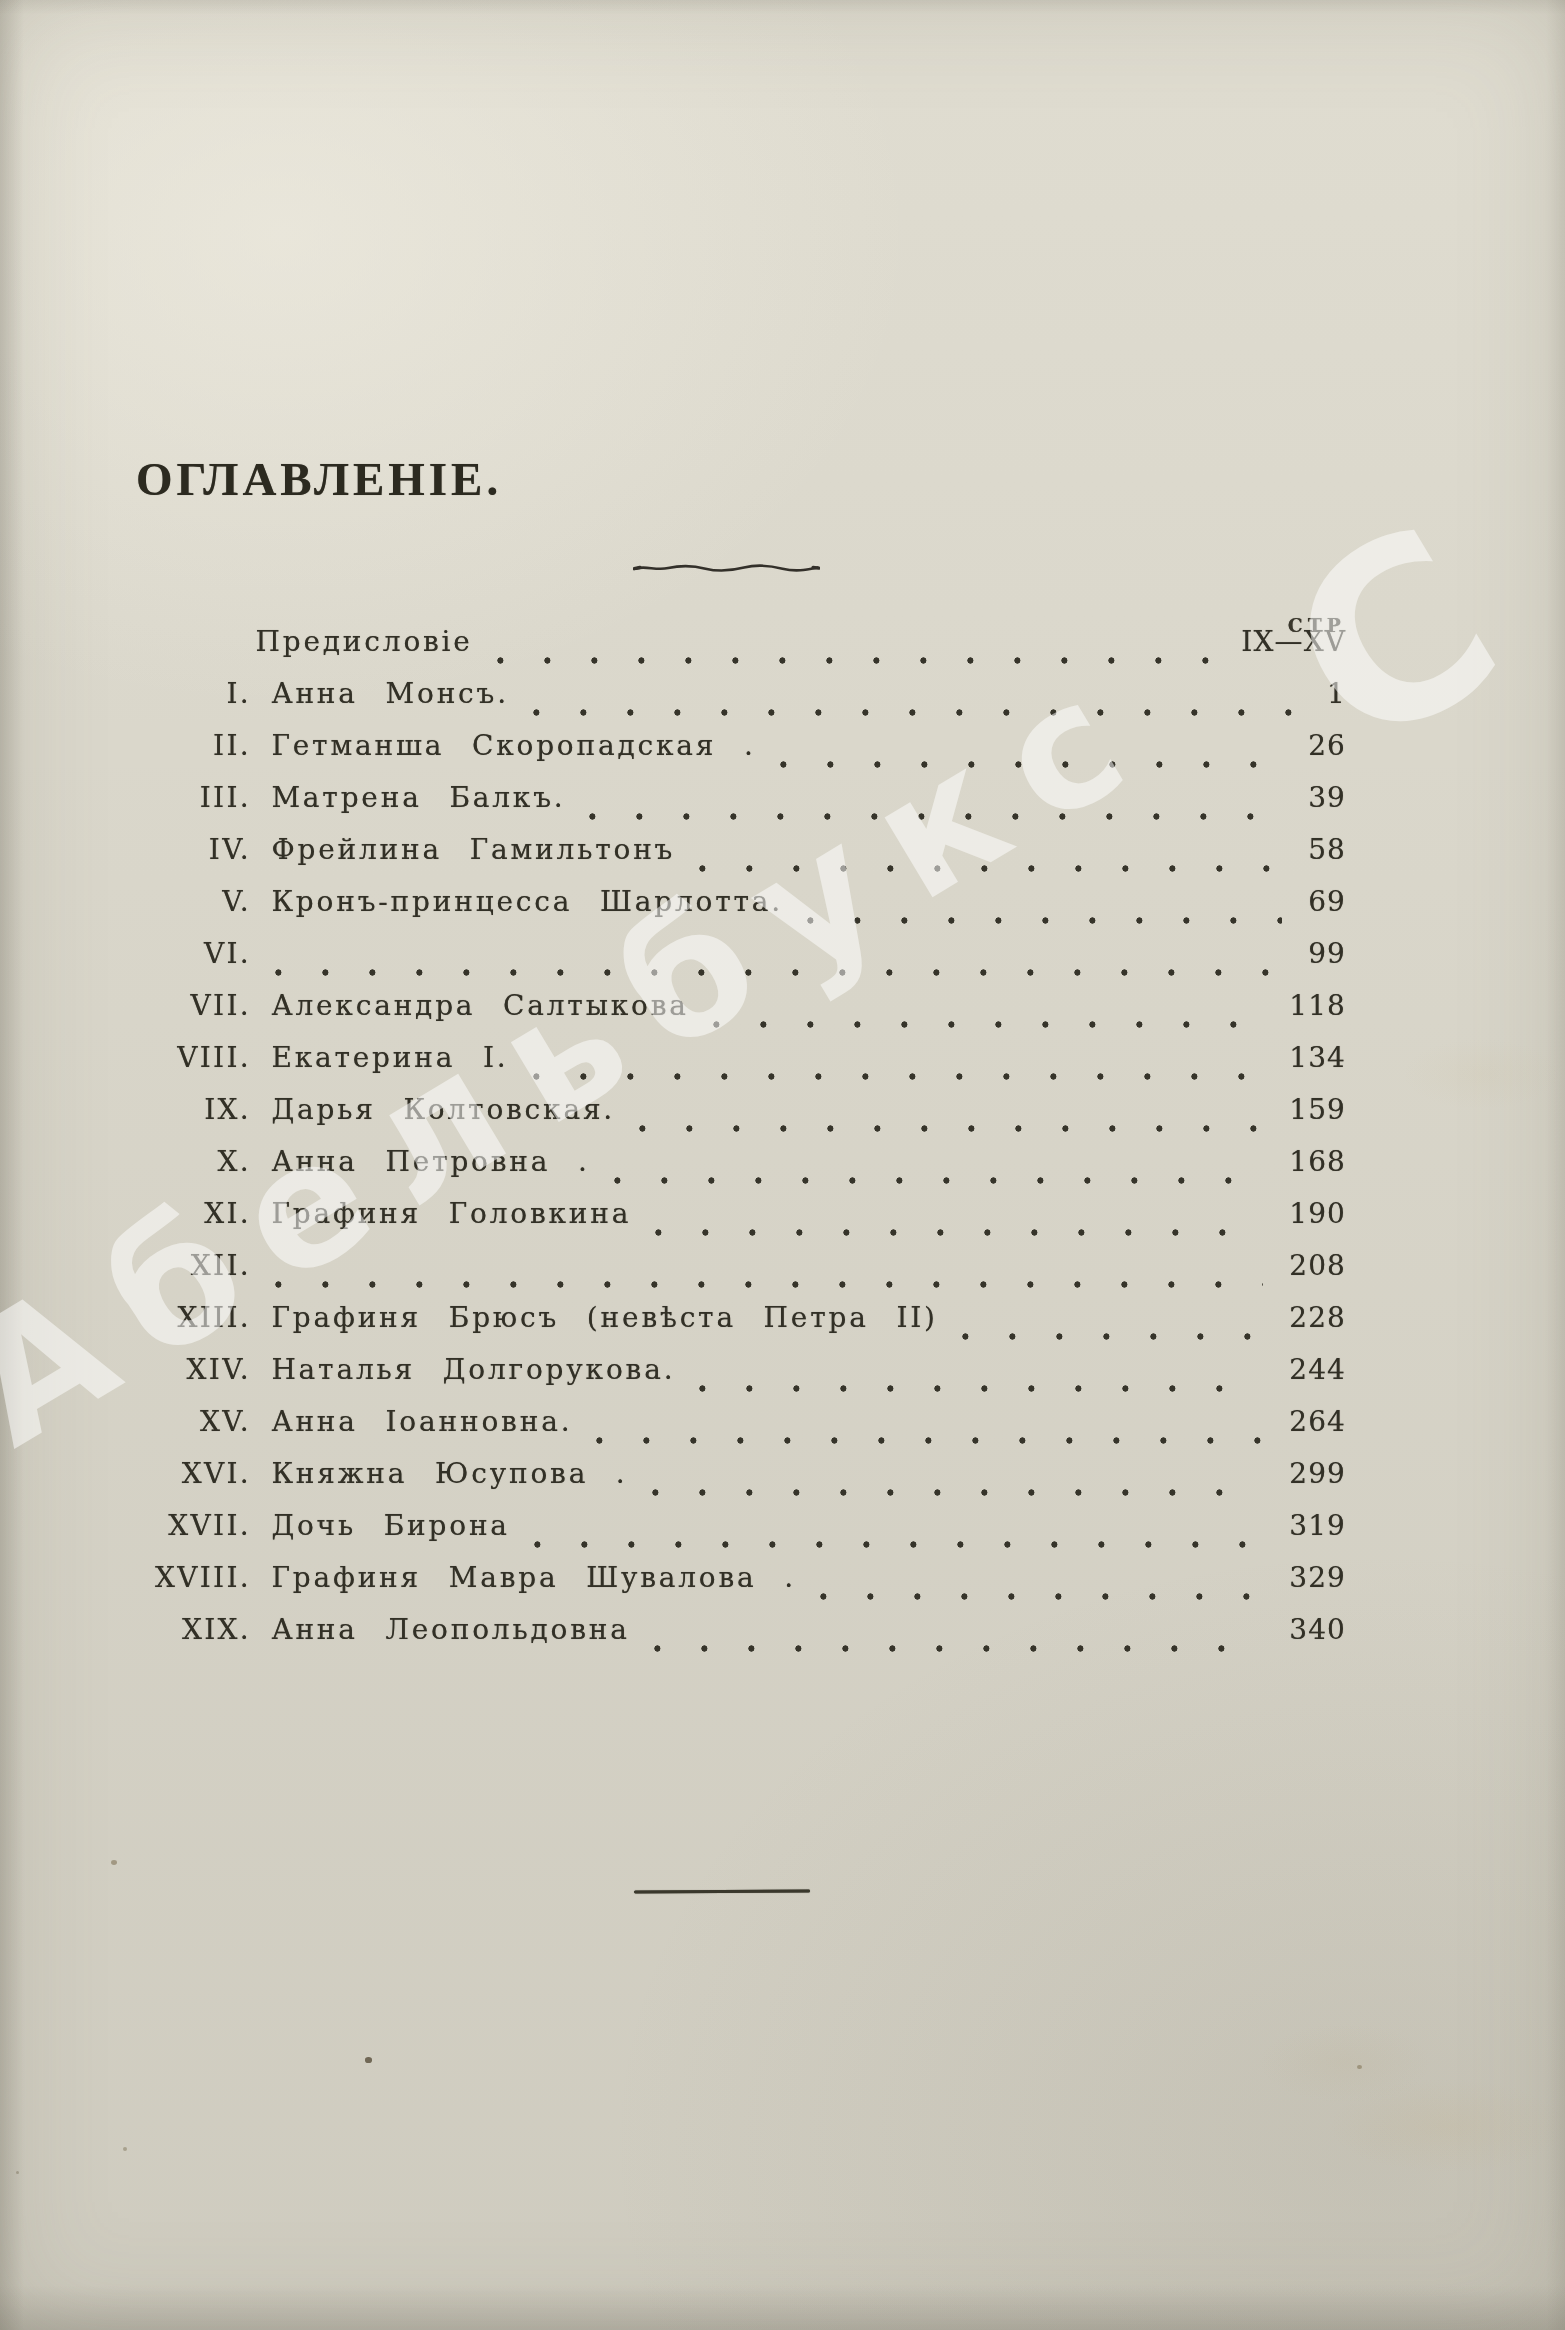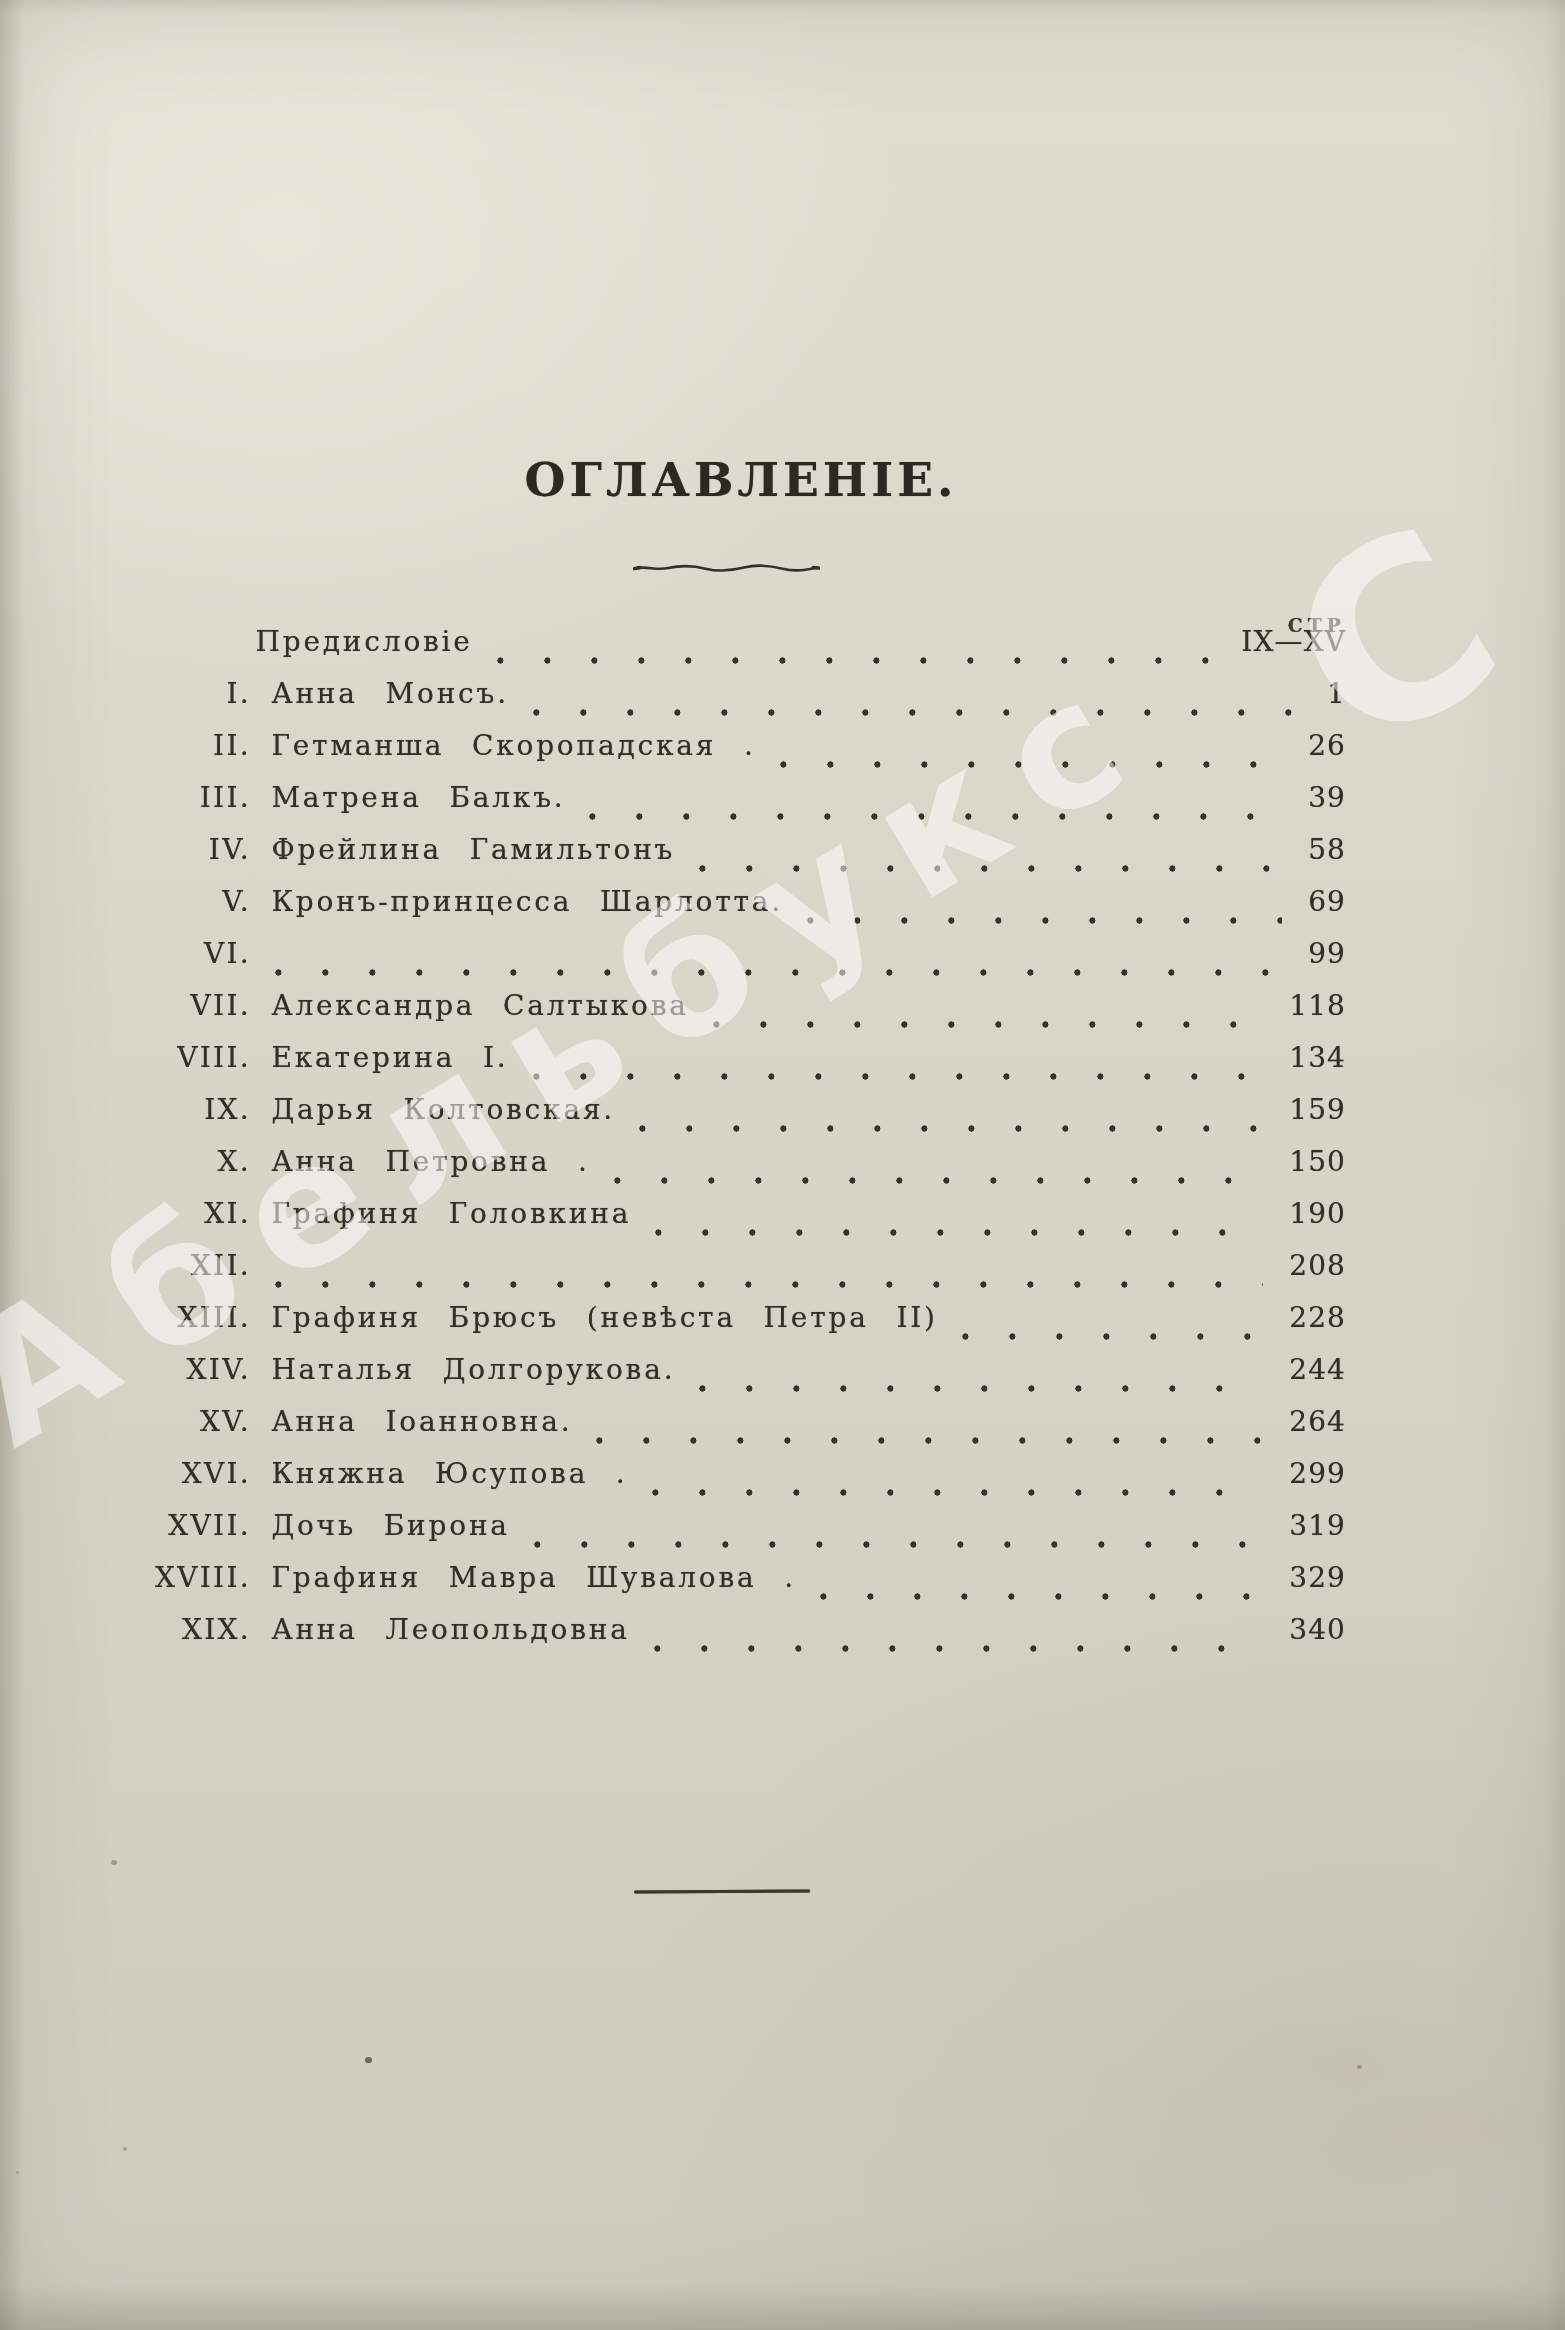--- a/index.html
+++ b/index.html
@@ -27,24 +27,25 @@
       radial-gradient(1244px 961px at 88% 92%, rgba(120,115,100,0.13), rgba(120,115,100,0.0) 62%),
       linear-gradient(180deg, rgba(232,229,217,0.40) 0%, rgba(0,0,0,0) 32%, rgba(150,146,132,0.17) 100%);
     box-shadow: inset 0 0 107px rgba(110,105,88,0.22);
     color: #323026;
   }
   .ink { text-shadow: 0 0 0.7px rgba(50,47,38,0.65); }
 
   .doc-title {
     position: absolute;
     left: 136px; width: 1210px; top: 452px;
-    text-align: center;
+    text-align: left;
     font-size: 47px; font-weight: bold;
     letter-spacing: 4px;
     color: #2c2a20;
+    font-family: Liberation Serif, serif;
   }
   .title-rule {
     position: absolute;
     left: 633px; top: 563px;
   }
   .col-header {
     position: absolute;
     left: 136px; width: 1210px; top: 614px;
     text-align: right;
     font-size: 18.7px; font-weight: bold;
@@ -205,21 +206,21 @@
       <div class="toc-row">
         <div class="toc-num">IX.</div>
         <div class="toc-title">Дарья Колтовская.</div>
         <div class="toc-leader"></div>
         <div class="toc-page">159</div>
       </div>
       <div class="toc-row">
         <div class="toc-num">X.</div>
         <div class="toc-title">Анна Петровна .</div>
         <div class="toc-leader"></div>
-        <div class="toc-page">150</div>
+        <div class="toc-page">168</div>
       </div>
       <div class="toc-row">
         <div class="toc-num">XI.</div>
         <div class="toc-title">Графиня Головкина</div>
         <div class="toc-leader"></div>
         <div class="toc-page">190</div>
       </div>
       <div class="toc-row">
         <div class="toc-num">XII.</div>
         <div class="toc-leader"></div>

